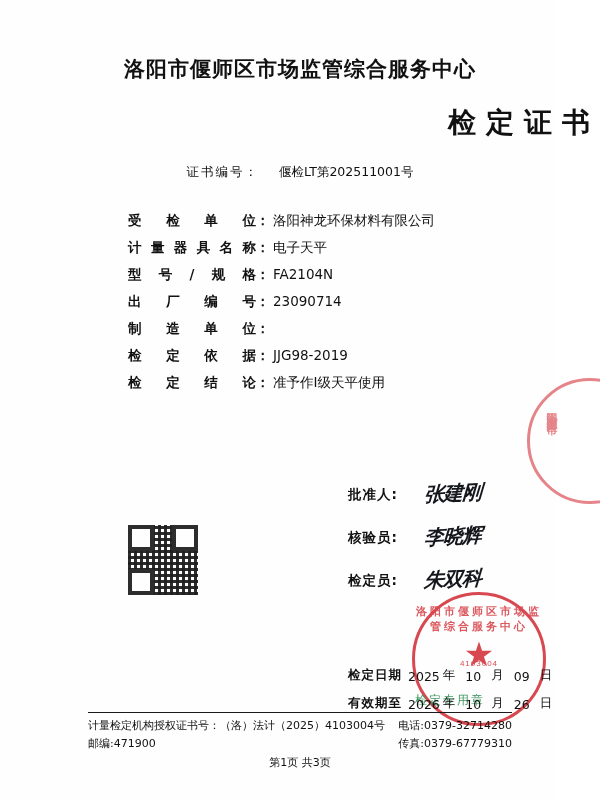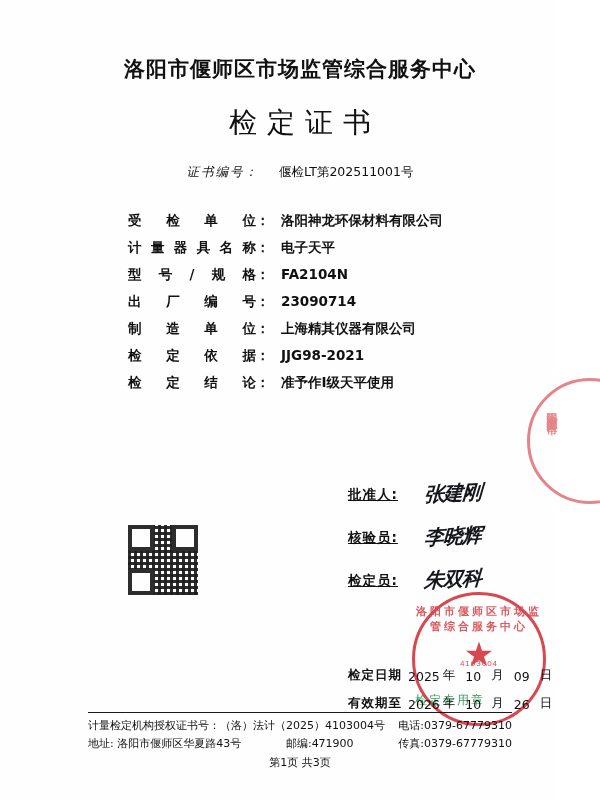--- a/index.html
+++ b/index.html
@@ -33,43 +33,42 @@
     font-weight: bold;
     letter-spacing: 1px;
     color: #111;
     font-family: "DejaVu Sans", sans-serif;
   }
   .doc-title {
     position: absolute;
     top: 104px;
     left: 0;
     width: 600px;
-    text-align: center;
+    text-align: right;
     font-size: 28px;
-    font-weight: normal;
+    font-weight: bold;
     letter-spacing: 10px;
     text-indent: 10px;
     color: #111;
     font-family: "DejaVu Sans", sans-serif;
   }
 
   
   .cert-no-row {
     position: absolute;
     top: 164px;
     left: 0;
     width: 600px;
     text-align: center;
     font-size: 12.5px;
     color: #111;
     font-family: "DejaVu Sans", sans-serif;
   }
   .cert-no-row .lbl {
     letter-spacing: 2px;
-    font-style: italic;
   }
   .cert-no-row .val {
     margin-left: 20px;
   }
 
   
   .fields {
     position: absolute;
     top: 212px;
     left: 128px;
@@ -92,22 +91,22 @@
   }
   .field-label span {
     display: inline-block;
   }
   .field-colon {
     width: 10px;
     font-weight: bold;
     text-align: right;
   }
   .field-value {
-    margin-left: 15px;
-    font-weight: bold;
+    margin-left: 7px;
+    font-weight: normal;
   }
 
   
   .qr {
     position: absolute;
     left: 128px;
     top: 525px;
     width: 70px;
     height: 70px;
     background-image:
@@ -143,21 +142,20 @@
   .sign-row {
     position: relative;
     height: 43px;
     font-size: 13.5px;
     font-family: "DejaVu Sans", sans-serif;
     color: #111;
   }
   .sign-label {
     font-weight: bold;
     letter-spacing: 1px;
-    text-decoration: underline;
   }
   .sign-name {
     position: absolute;
     left: 76px;
     top: -6px;
     font-size: 20px;
     font-family: "DejaVu Serif", serif;
     font-style: italic;
     font-weight: bold;
     color: #15171c;
@@ -380,34 +378,33 @@
     <div class="field-row">
       <span class="field-label">
           <span style="display: flex; width: 100%; justify-content: space-between;">
             <span>制</span>
             <span>造</span>
             <span>单</span>
             <span>位</span>
           </span>
         </span>
       <span class="field-colon">：</span>
-      <span class="field-value">上海精其仪器有限公司</span>
     </div>
 
     <div class="field-row">
       <span class="field-label">
           <span style="display: flex; width: 100%; justify-content: space-between;">
             <span>检</span>
             <span>定</span>
             <span>依</span>
             <span>据</span>
           </span>
         </span>
       <span class="field-colon">：</span>
-      <span class="field-value">JJG98-2021</span>
+      <span class="field-value">JJG98-2019</span>
     </div>
 
     <div class="field-row">
       <span class="field-label">
           <span style="display: flex; width: 100%; justify-content: space-between;">
             <span>检</span>
             <span>定</span>
             <span>结</span>
             <span>论</span>
           </span>
@@ -467,24 +464,23 @@
       <span class="num">26</span>
       <span class="unit">日</span>
     </div>
   </div>
 
   <div class="footer-rule"></div>
 
   <div class="footer">
     <div class="footer-row">
       <span class="footer-left">计量检定机构授权证书号：（洛）法计（2025）4103004号</span>
-      <span class="footer-right">电话:0379-67779310</span>
+      <span class="footer-right">电话:0379-32714280</span>
     </div>
     <div class="footer-row">
-      <span class="footer-left">地址:  洛阳市偃师区华夏路43号</span>
       <span class="footer-center"><span>邮编:</span><span>471900</span></span>
       <span class="footer-right">传真:0379-67779310</span>
     </div>
   </div>
 
   <div class="page-num">第1页  共3页</div>
 
 </div>
 
 </body></html>

